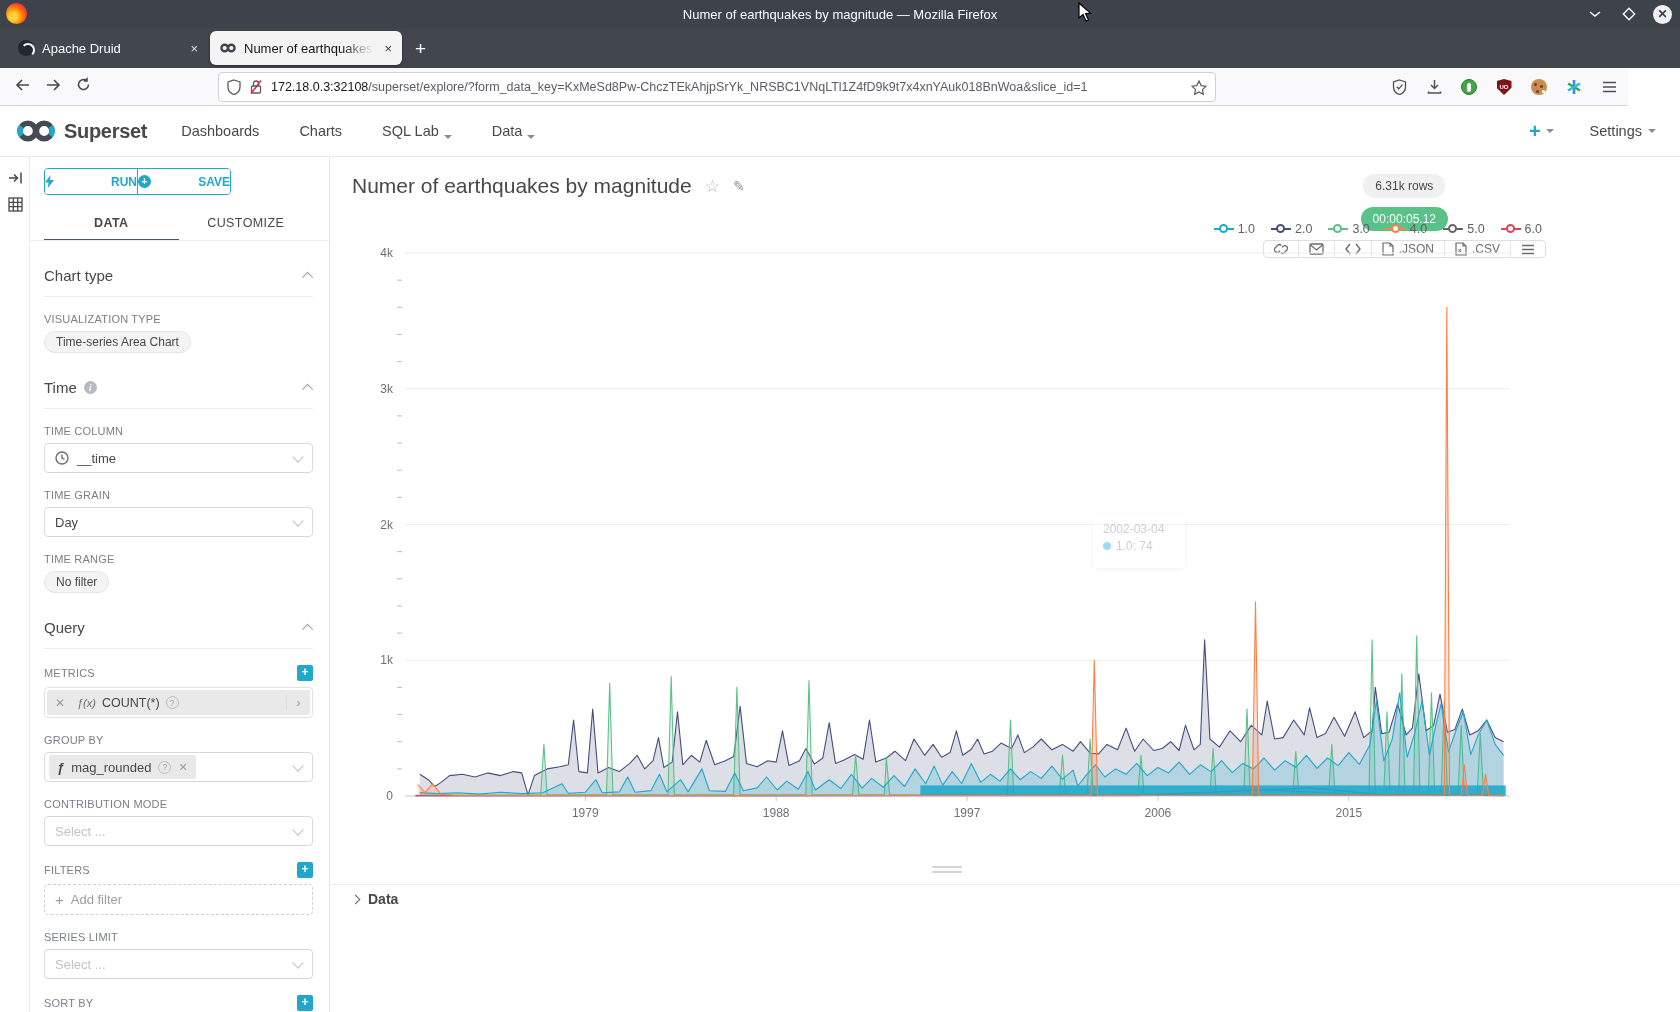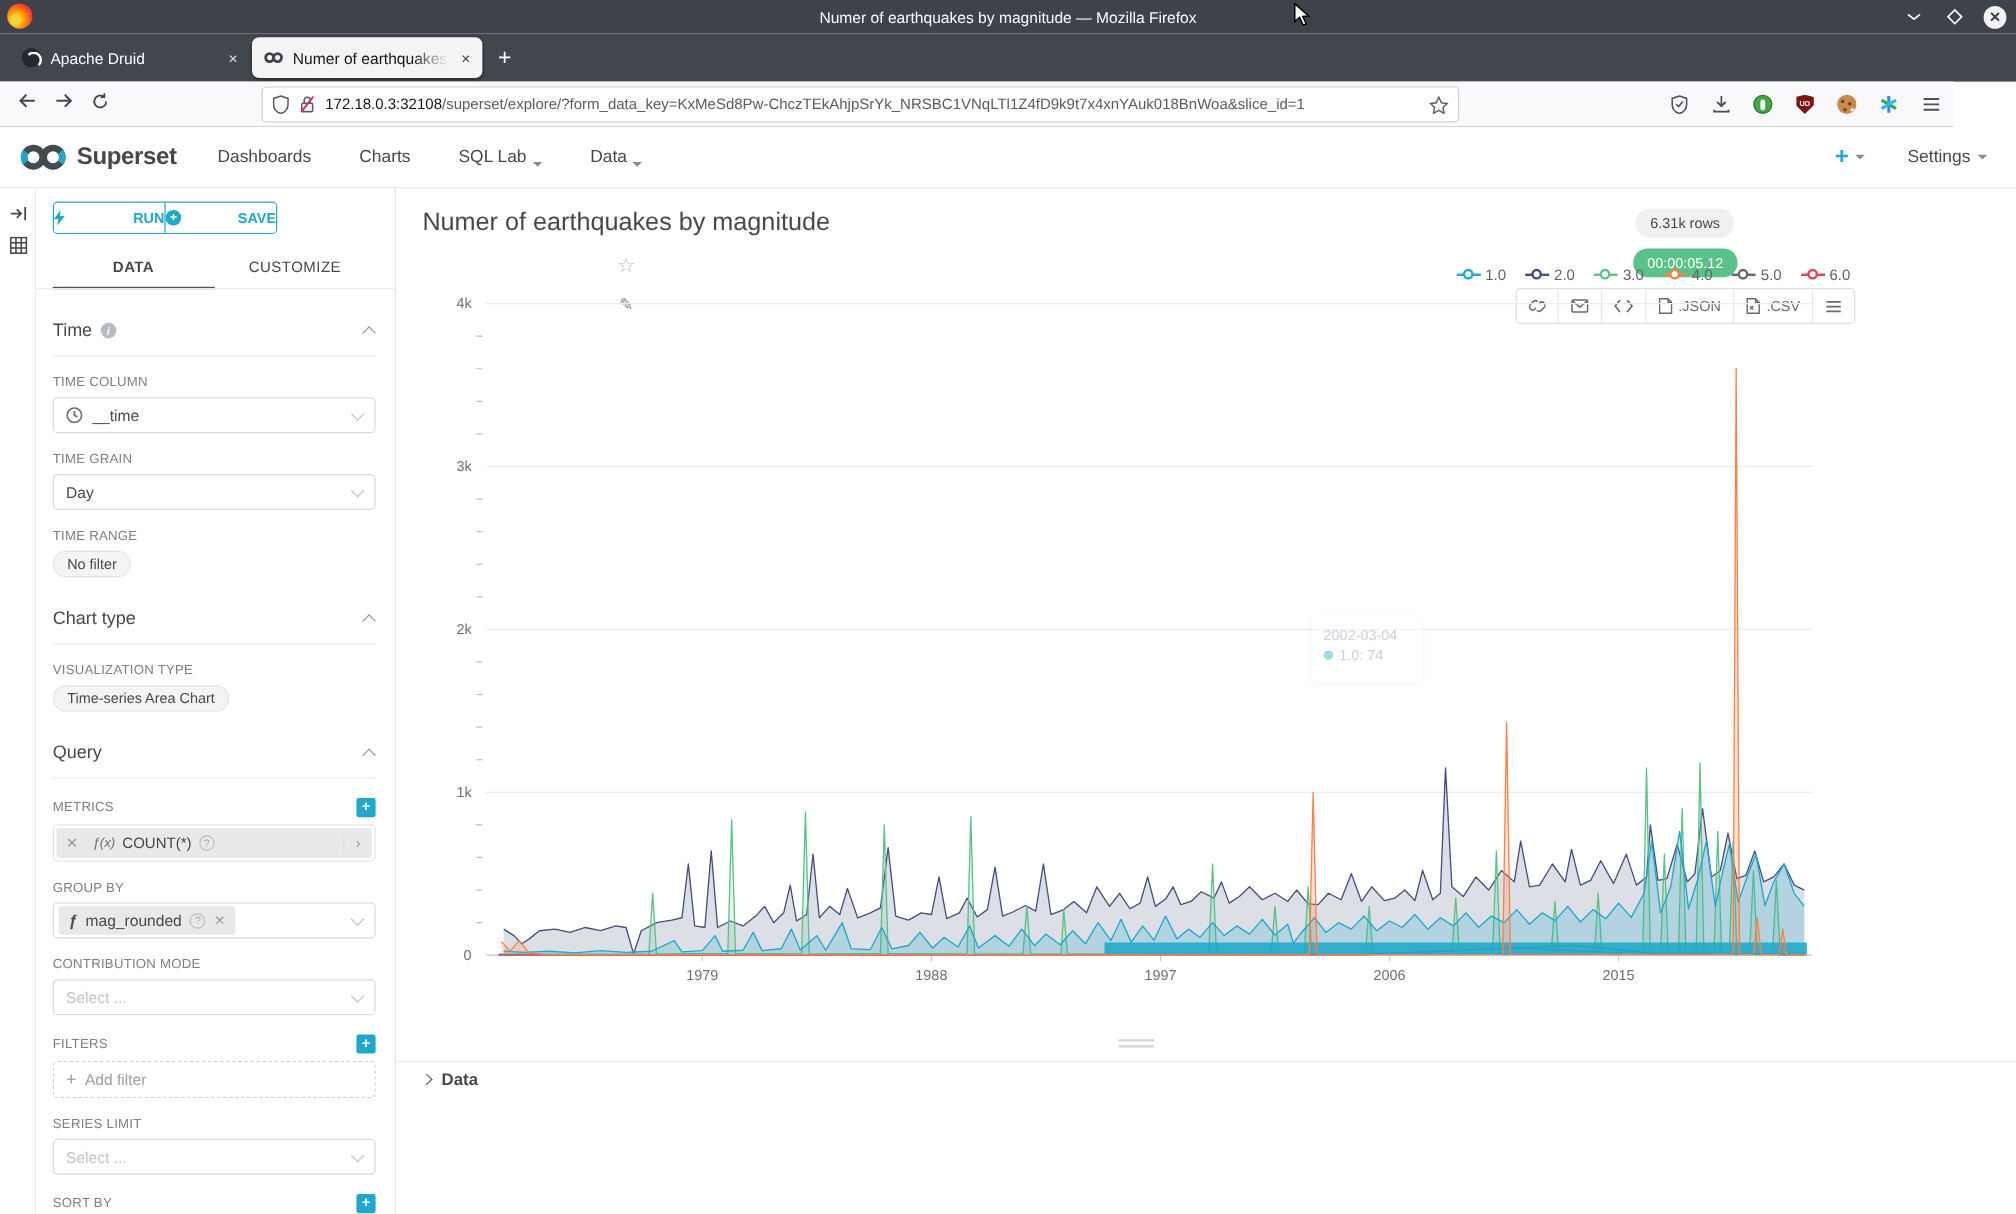--- a/index.html
+++ b/index.html
@@ -104,28 +104,28 @@
   .qmark { width:13px; height:13px; border:1px solid #bdbdbd; border-radius:50%; color:#a5a5a5; font-size:9px;
     display:inline-flex; align-items:center; justify-content:center; }
   .inner-pill { background:#e9e9e9; border-radius:2px; height:24px; display:flex; align-items:center;
     gap:7px; padding:0 8px; font-size:13px; color:#484848; }
   .dashedbox { height:31px; border:1px dashed #d0d0d0; border-radius:4px; display:flex; align-items:center;
     padding:0 10px; gap:7px; color:#9e9e9e; font-size:13px; }
   .info-dot { width:13px; height:13px; border-radius:50%; background:#b4bbc2; color:#fff; font-size:9px;
     font-style:italic; font-weight:bold; display:inline-flex; align-items:center; justify-content:center; }
 
   
-  .main-title-row { position:absolute; left:352px; top:174px; display:flex; align-items:center; gap:13px;flex-direction:column; }
+  .main-title-row { position:absolute; left:352px; top:174px; display:flex; align-items:center; gap:13px; }
   .chart-title { font-size:21px; color:#484848; font-weight:500; }
   .t-ic { color:#b9b9b9; font-size:17px; }
   .hdr-right { position:absolute; right:134px; top:174px; display:flex; align-items:center; gap:9px;flex-direction:column; }
   .badge { border-radius:12px; padding:5px 12px; font-size:12px; }
   .badge.rows { background:#f0f0f0; color:#484848; }
   .badge.time { background:#5ac189; color:#fff; }
-  .btngroup { display:flex; height:30px; border:1px solid #dedede; border-radius:4px; background:#fff; overflow:hidden; }
+  .btngroup { display:flex; height:18px; border:1px solid #dedede; border-radius:4px; background:#fff; overflow:hidden; }
   .bg-btn { display:flex; align-items:center; justify-content:center; padding:0 10px; color:#6b6b6b; font-size:12px; gap:5px; }
   .bg-btn + .bg-btn { border-left:1px solid #e6e6e6; }
 
   .legend { position:absolute; top:222px; right:138px; display:flex; gap:16px; align-items:center; }
   .legend-item { display:flex; align-items:center; gap:4px; font-size:12.5px; color:#5f5f66; }
   .lg-mark { position:relative; width:20px; height:10px; }
   .lg-line { position:absolute; left:0; top:4px; width:20px; height:2px; }
   .lg-ring { position:absolute; left:5px; top:0; width:9px; height:9px; border-radius:50%; background:#fff; border:2px solid #000; }
 
   #chart-area { position:absolute; left:375px; top:246px; width:1150px; height:575px; }
@@ -319,20 +319,29 @@
     </div>
 
     <div class="ptabs">
       <div class="ptab active">DATA</div>
       <div class="ptab">CUSTOMIZE</div>
     </div>
     <div class="ptabs-underlay"></div>
 
     <div style="margin-top:26px">
       <div class="section-head">
+        <span>Chart type</span>
+        <span class="chev-up"></span>
+      </div>
+      <div class="ctl-label">VISUALIZATION TYPE</div>
+      <span class="pill">Time-series Area Chart</span>
+    </div>
+
+    <div style="margin-top:26px">
+      <div class="section-head">
         <span style="display:flex;align-items:center;gap:7px">
             <span>Time</span>
             <span class="info-dot">i</span>
           </span>
         <span class="chev-up"></span>
       </div>
       <div class="ctl-label">TIME COLUMN</div>
       <div class="selectbox">
         <svg width="14" height="14" viewBox="0 0 14 14">
           <circle cx="7" cy="7" r="6" fill="none" stroke="#6d6d6d" stroke-width="1.4"></circle>
@@ -341,29 +350,20 @@
         <span class="grow">__time</span>
         <span class="chev-dn-sel"></span>
       </div>
       <div class="ctl-label">TIME GRAIN</div>
       <div class="selectbox">
         <span class="grow">Day</span>
         <span class="chev-dn-sel"></span>
       </div>
       <div class="ctl-label">TIME RANGE</div>
       <span class="pill">No filter</span>
-    </div>
-
-    <div style="margin-top:26px">
-      <div class="section-head">
-        <span>Chart type</span>
-        <span class="chev-up"></span>
-      </div>
-      <div class="ctl-label">VISUALIZATION TYPE</div>
-      <span class="pill">Time-series Area Chart</span>
     </div>
 
     <div style="margin-top:26px">
       <div class="section-head">
         <span>Query</span>
         <span class="chev-up"></span>
       </div>
       <div class="ctl-label">
           <span>METRICS</span>
           <span class="plus-sq">+</span>

